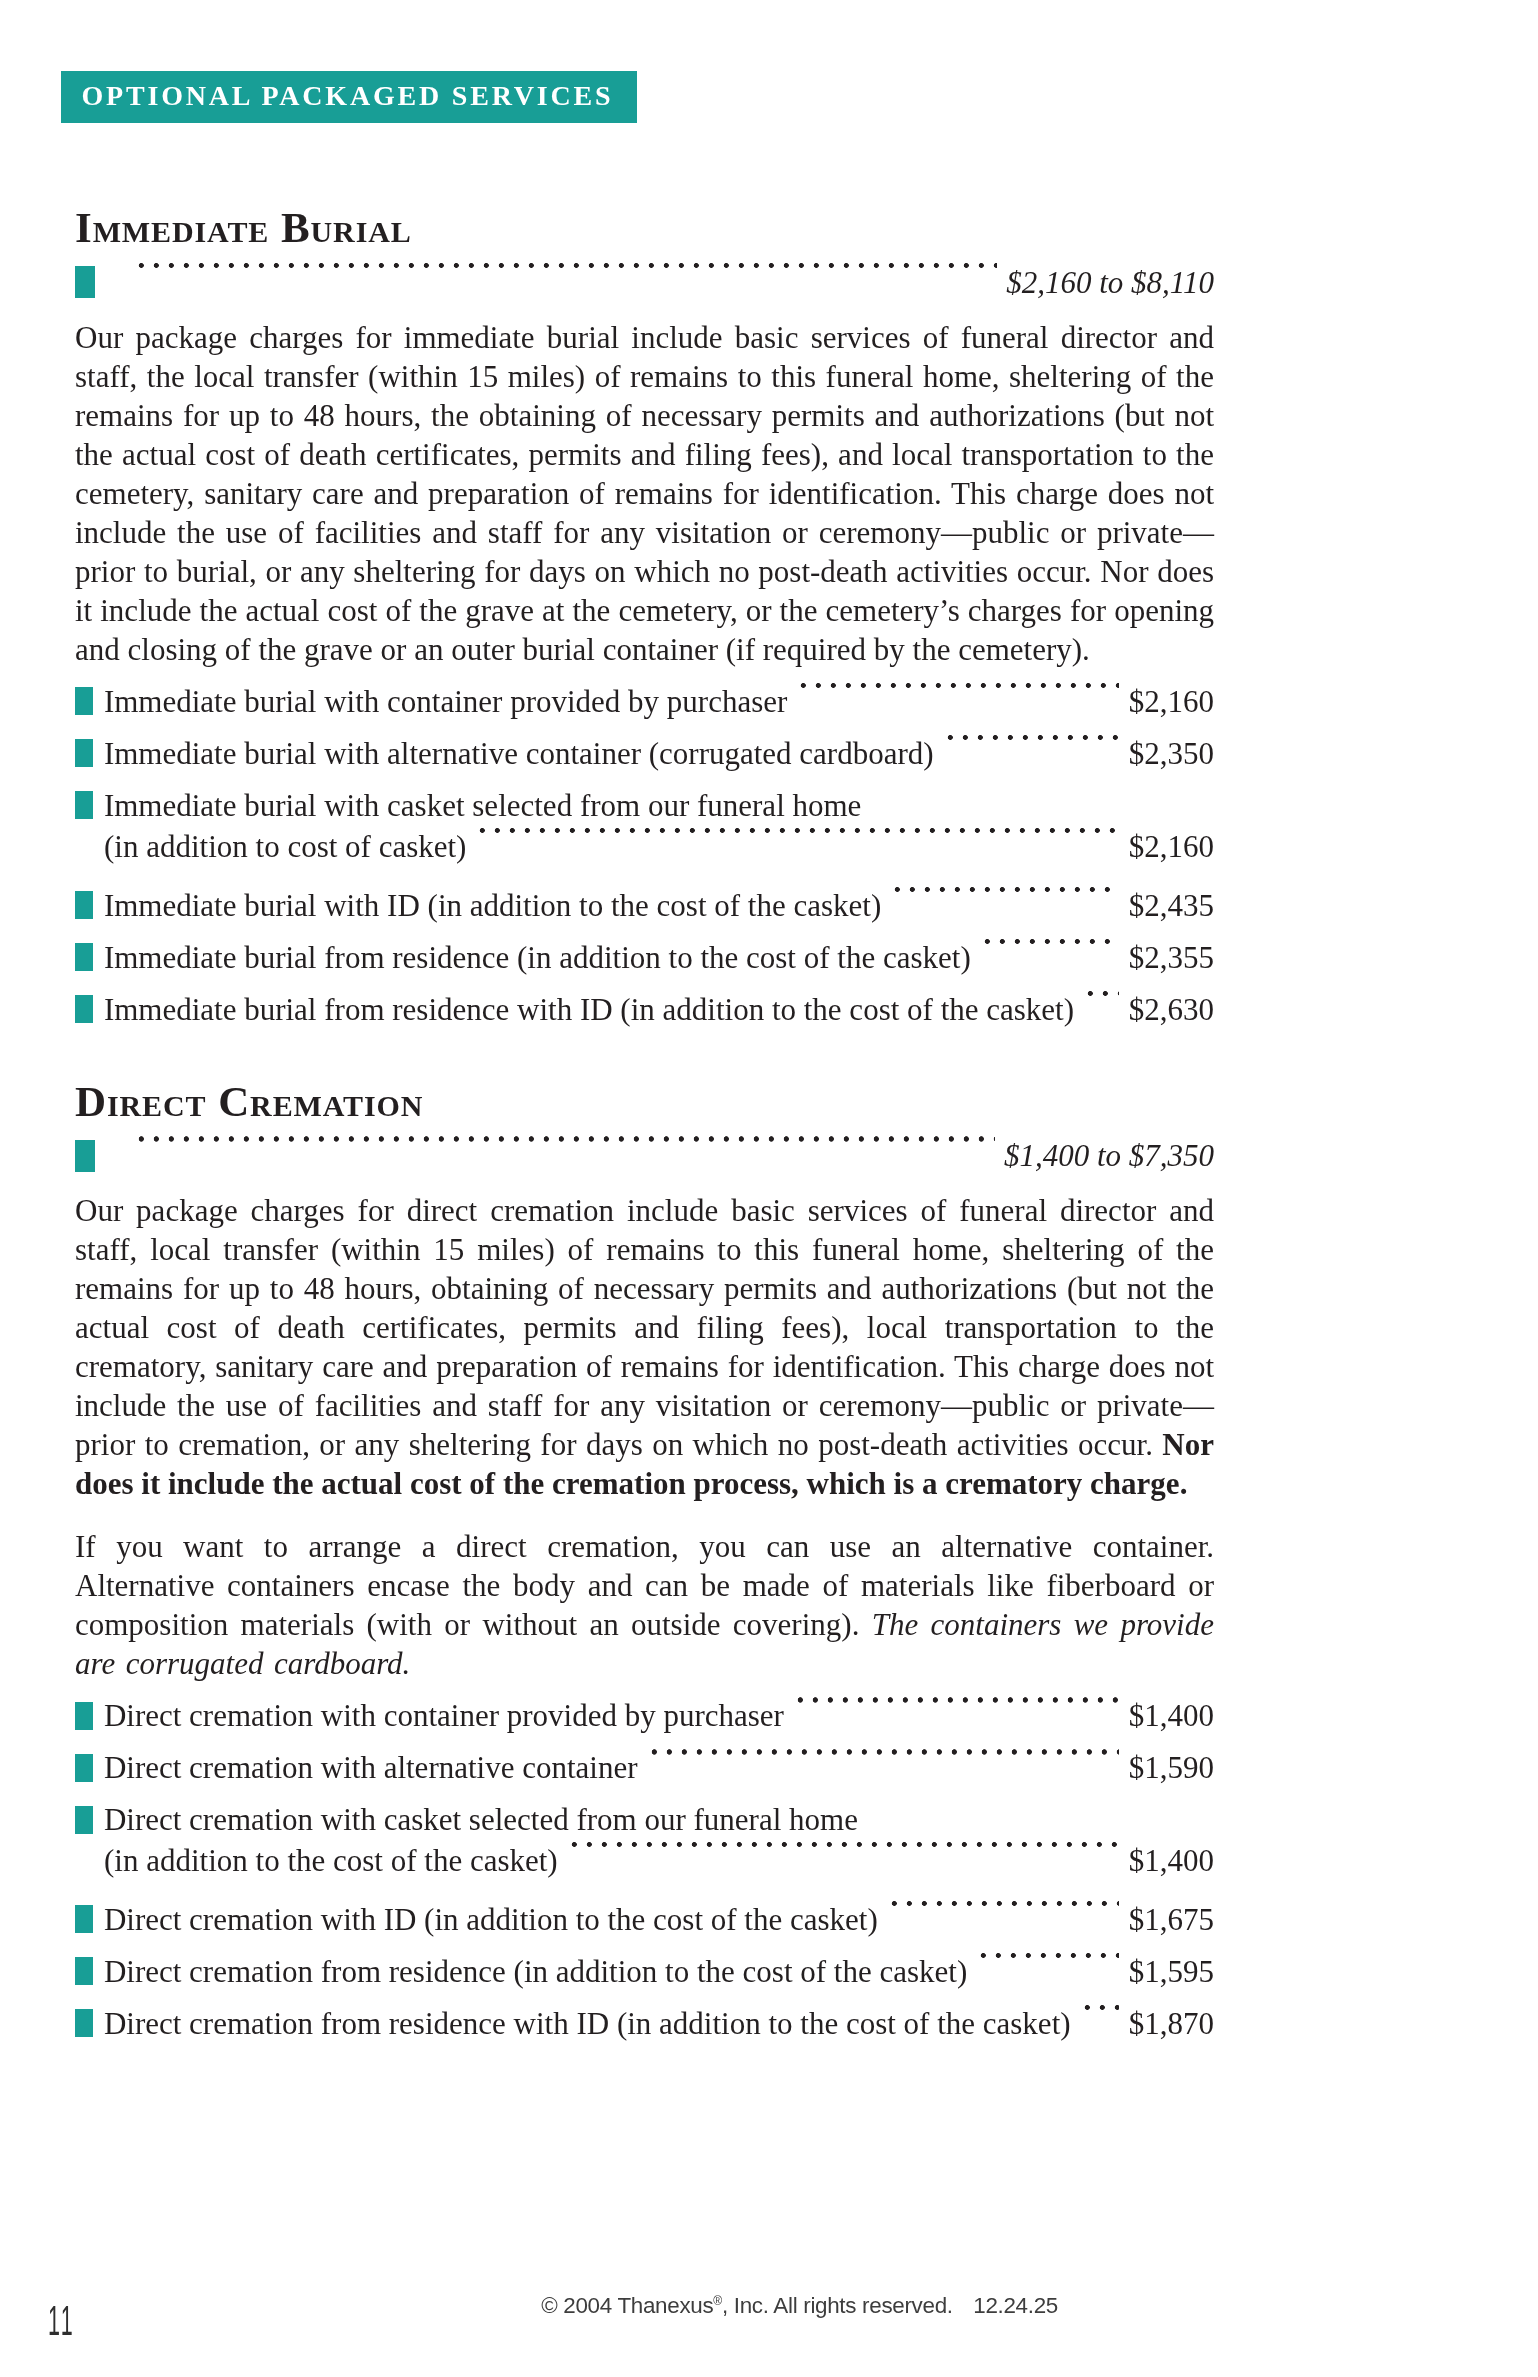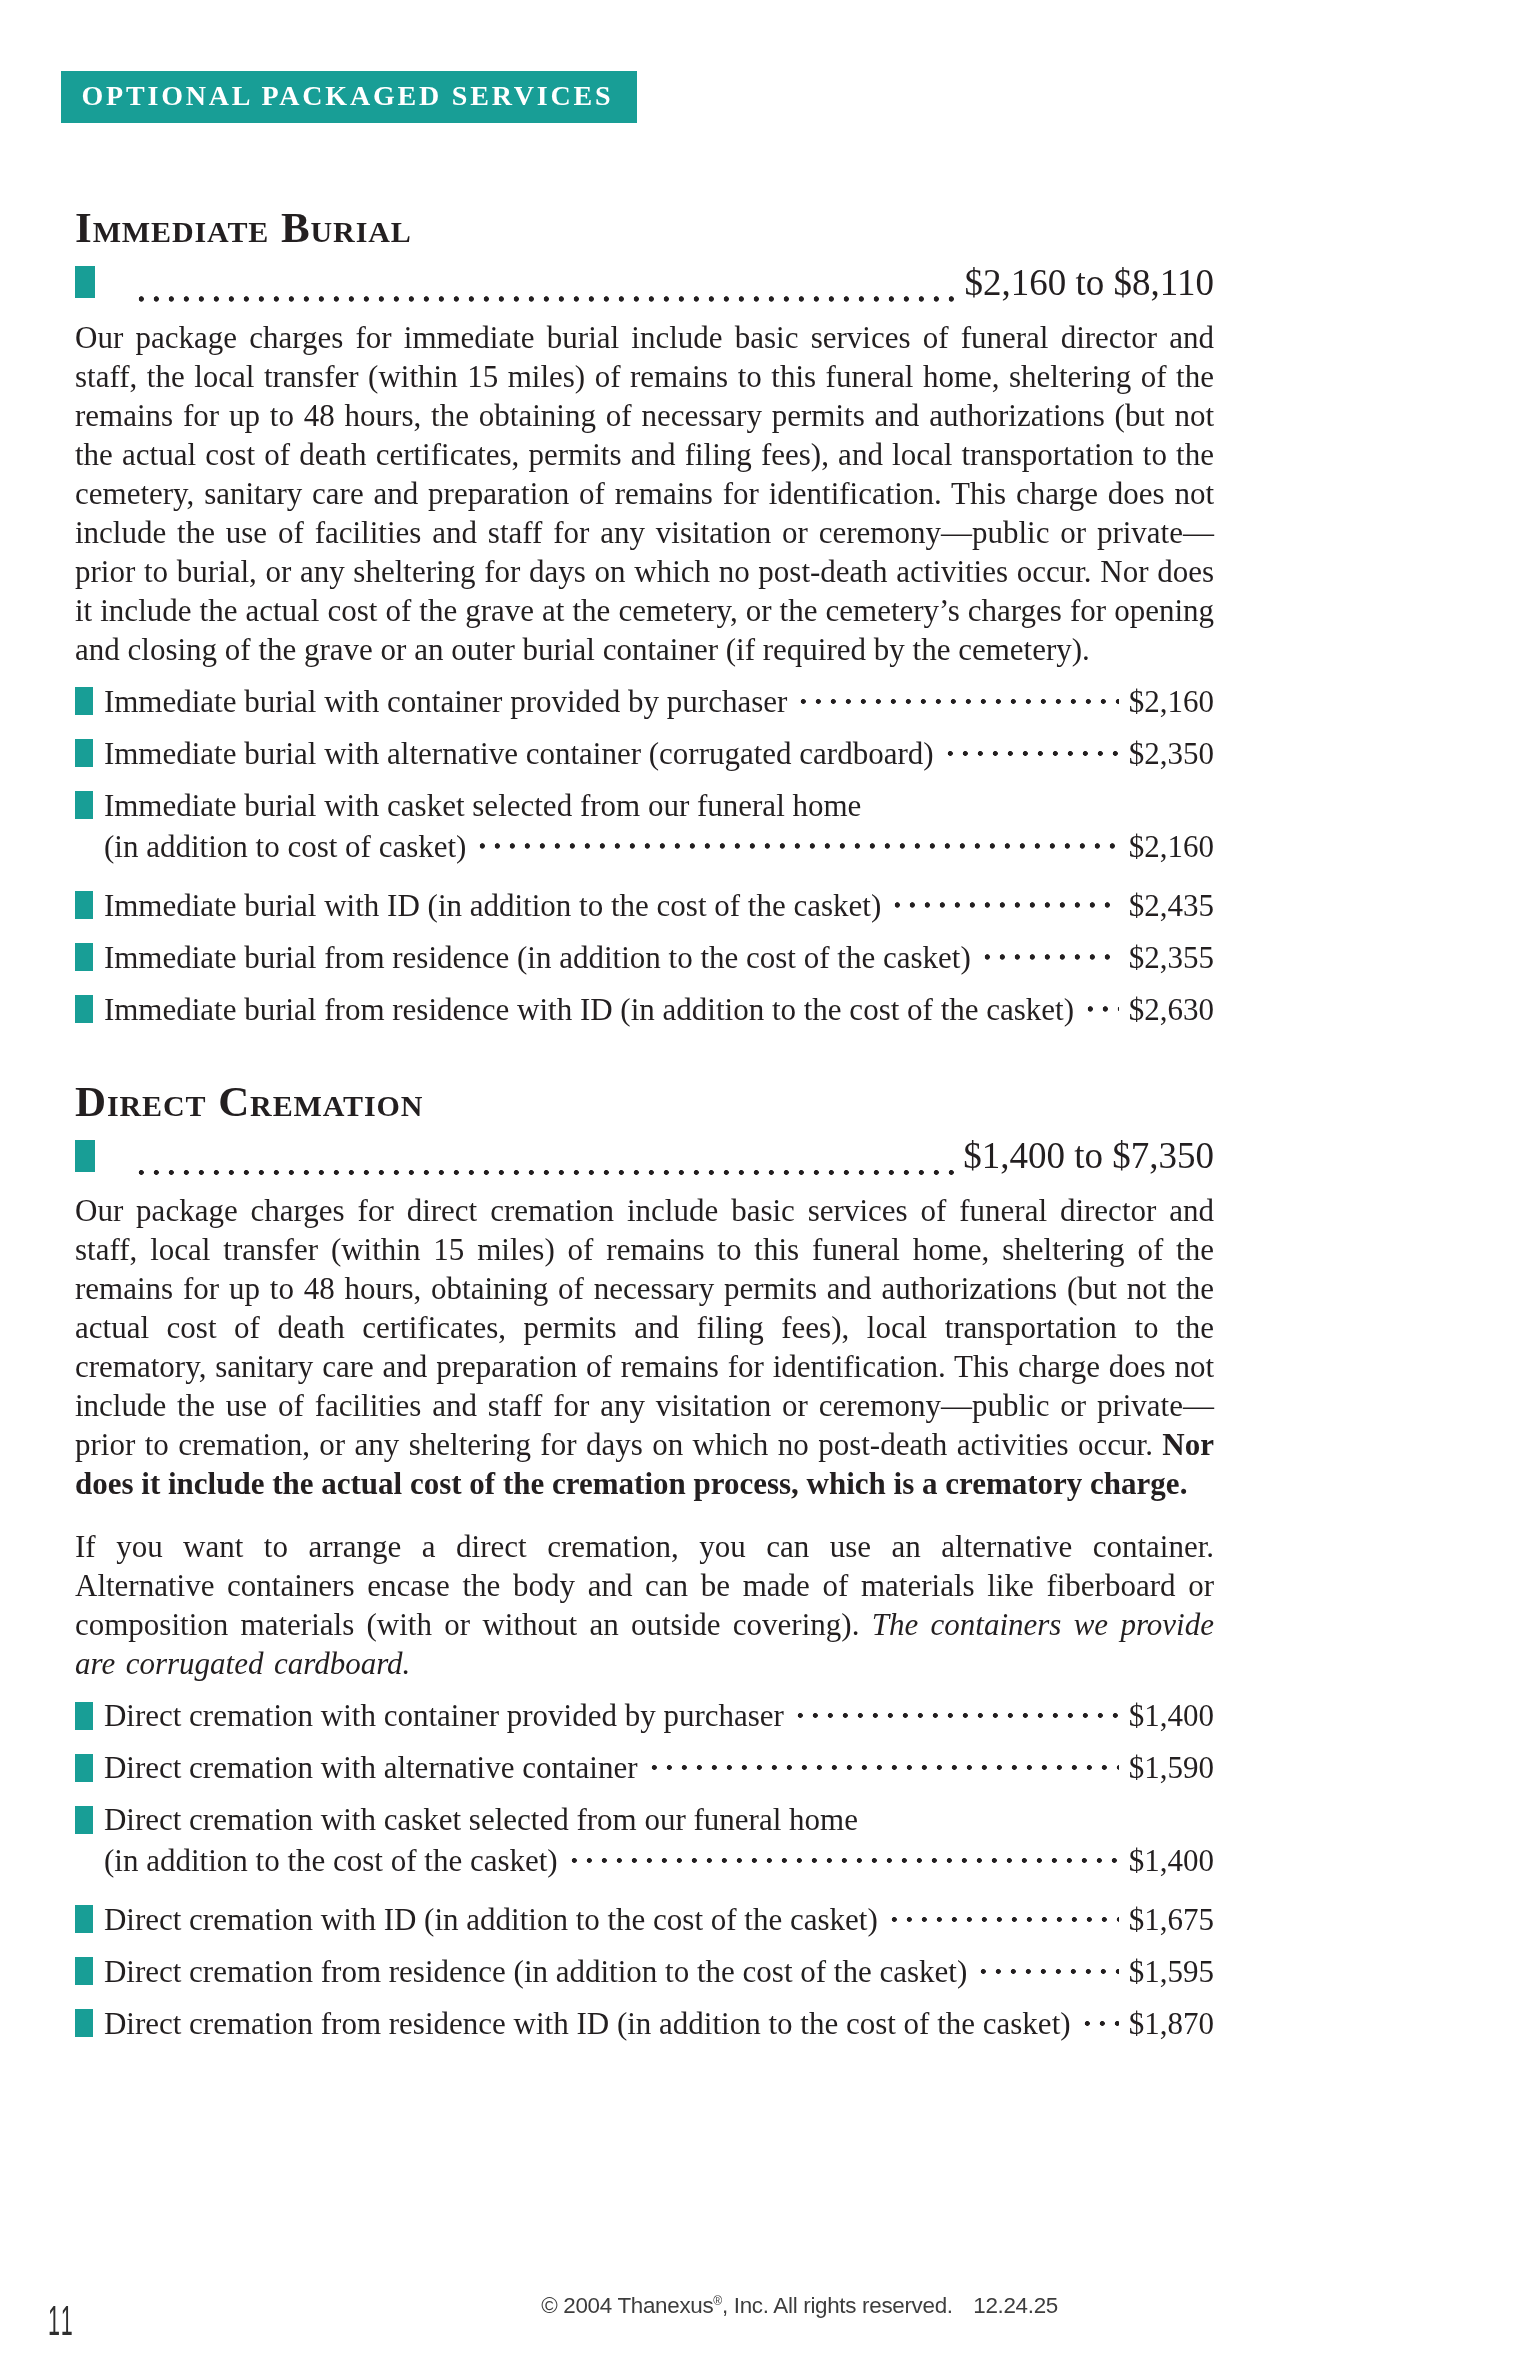--- a/index.html
+++ b/index.html
@@ -31,25 +31,26 @@
     font-weight: 600;
     font-variant: small-caps;
     letter-spacing: 0.9px;
     line-height: 1.05;
     margin-top: 82px;
   }
   h2.section-title.second { margin-top: 50px; }
 
   .range-row {
     display: flex;
-    align-items: flex-end;
-    font-size: 37px;
+    align-items: flex-start;
+    font-size: 31px;
     line-height: 41px;
     margin-top: 11.2px;
     margin-bottom: 15px;
+    font-style: italic;
   }
   .sq {
     flex: none;
     width: 17.7px;
     height: 28px;
     background: #189e96;
     align-self: center;
     margin-right: 11.2px;
   }
   .sq.big { width: 19.6px; height: 32px; }
@@ -69,21 +70,21 @@
     font-size: 31px;
     line-height: 39px;
     text-align: justify;
     margin-bottom: 13px;
   }
   .para.spread { word-spacing: 2.8px; margin-top: 24px; }
 
   .price-list { margin-top: 5.6px; }
   .price-row {
     display: flex;
-    align-items: center;
+    align-items: flex-start;
     font-size: 31px;
     line-height: 39px;
     margin-top: 13px;
   }
   .price-row.wrap-head { margin-bottom: 0; }
   .price-row.wrap-tail { margin-top: 1.9px; }
   .indent { flex: none; width: 29px; }
   .group-gap { margin-top: 20px; }
 
   .footer {

